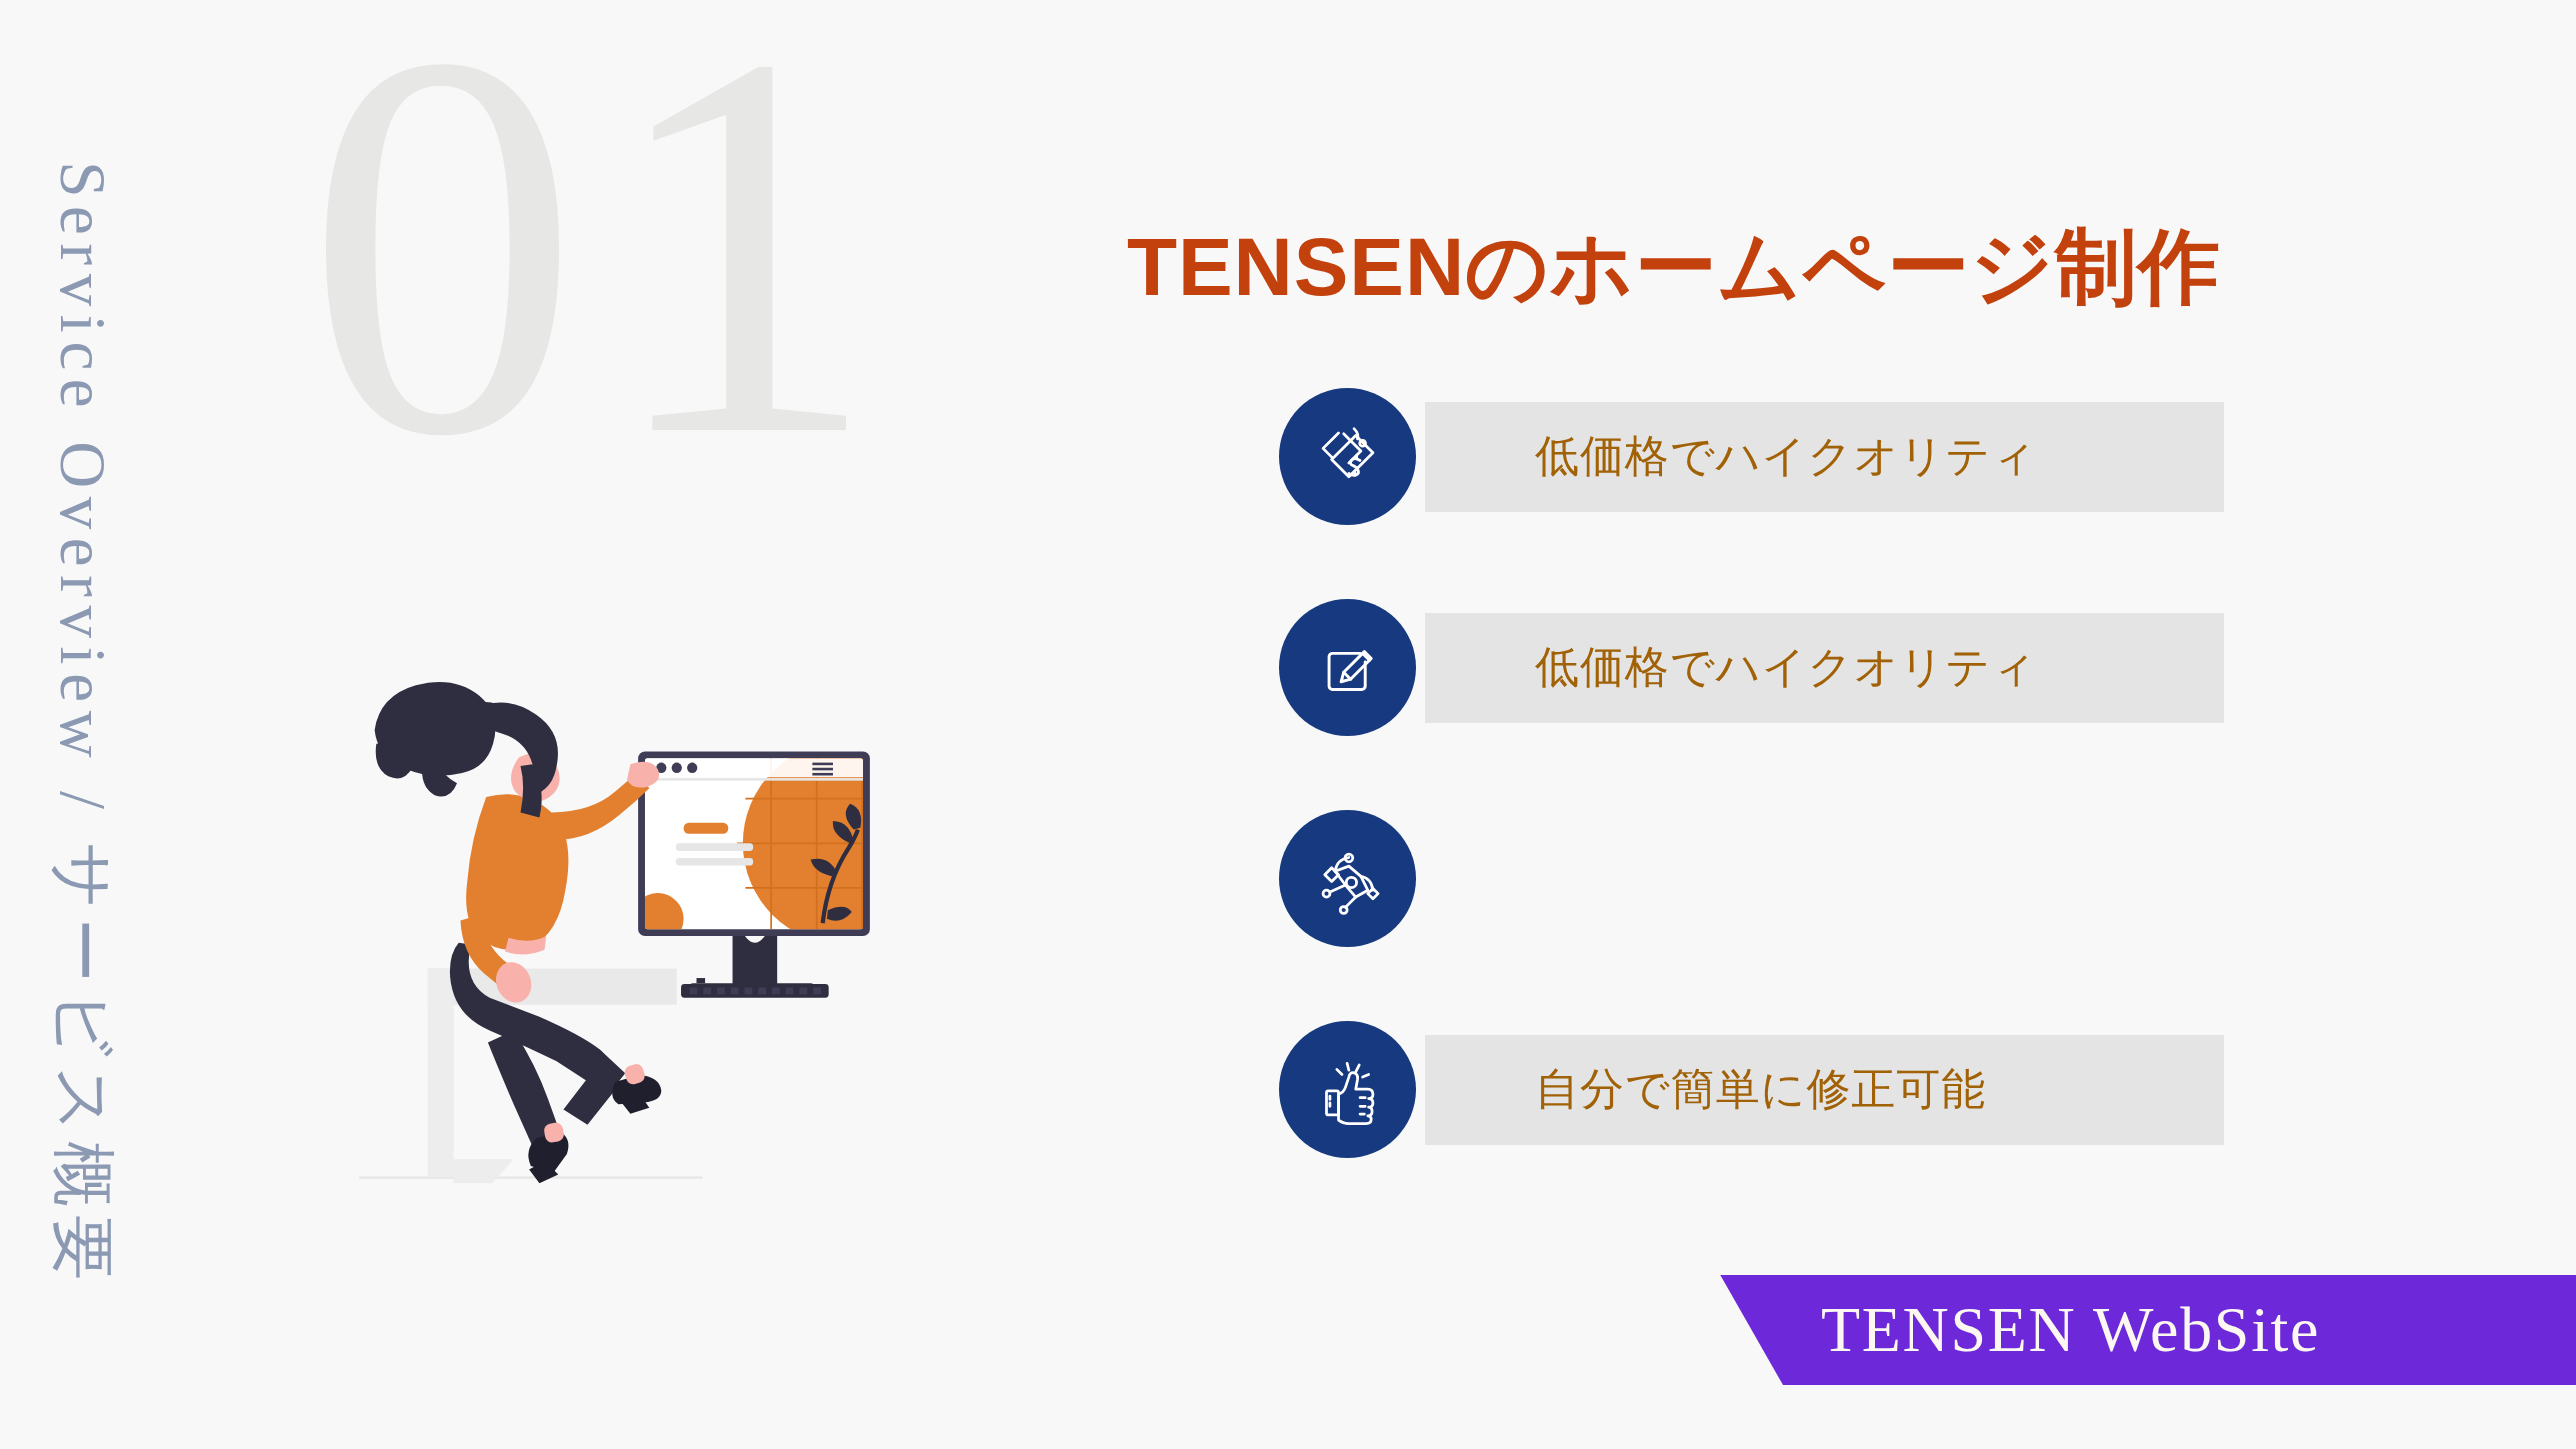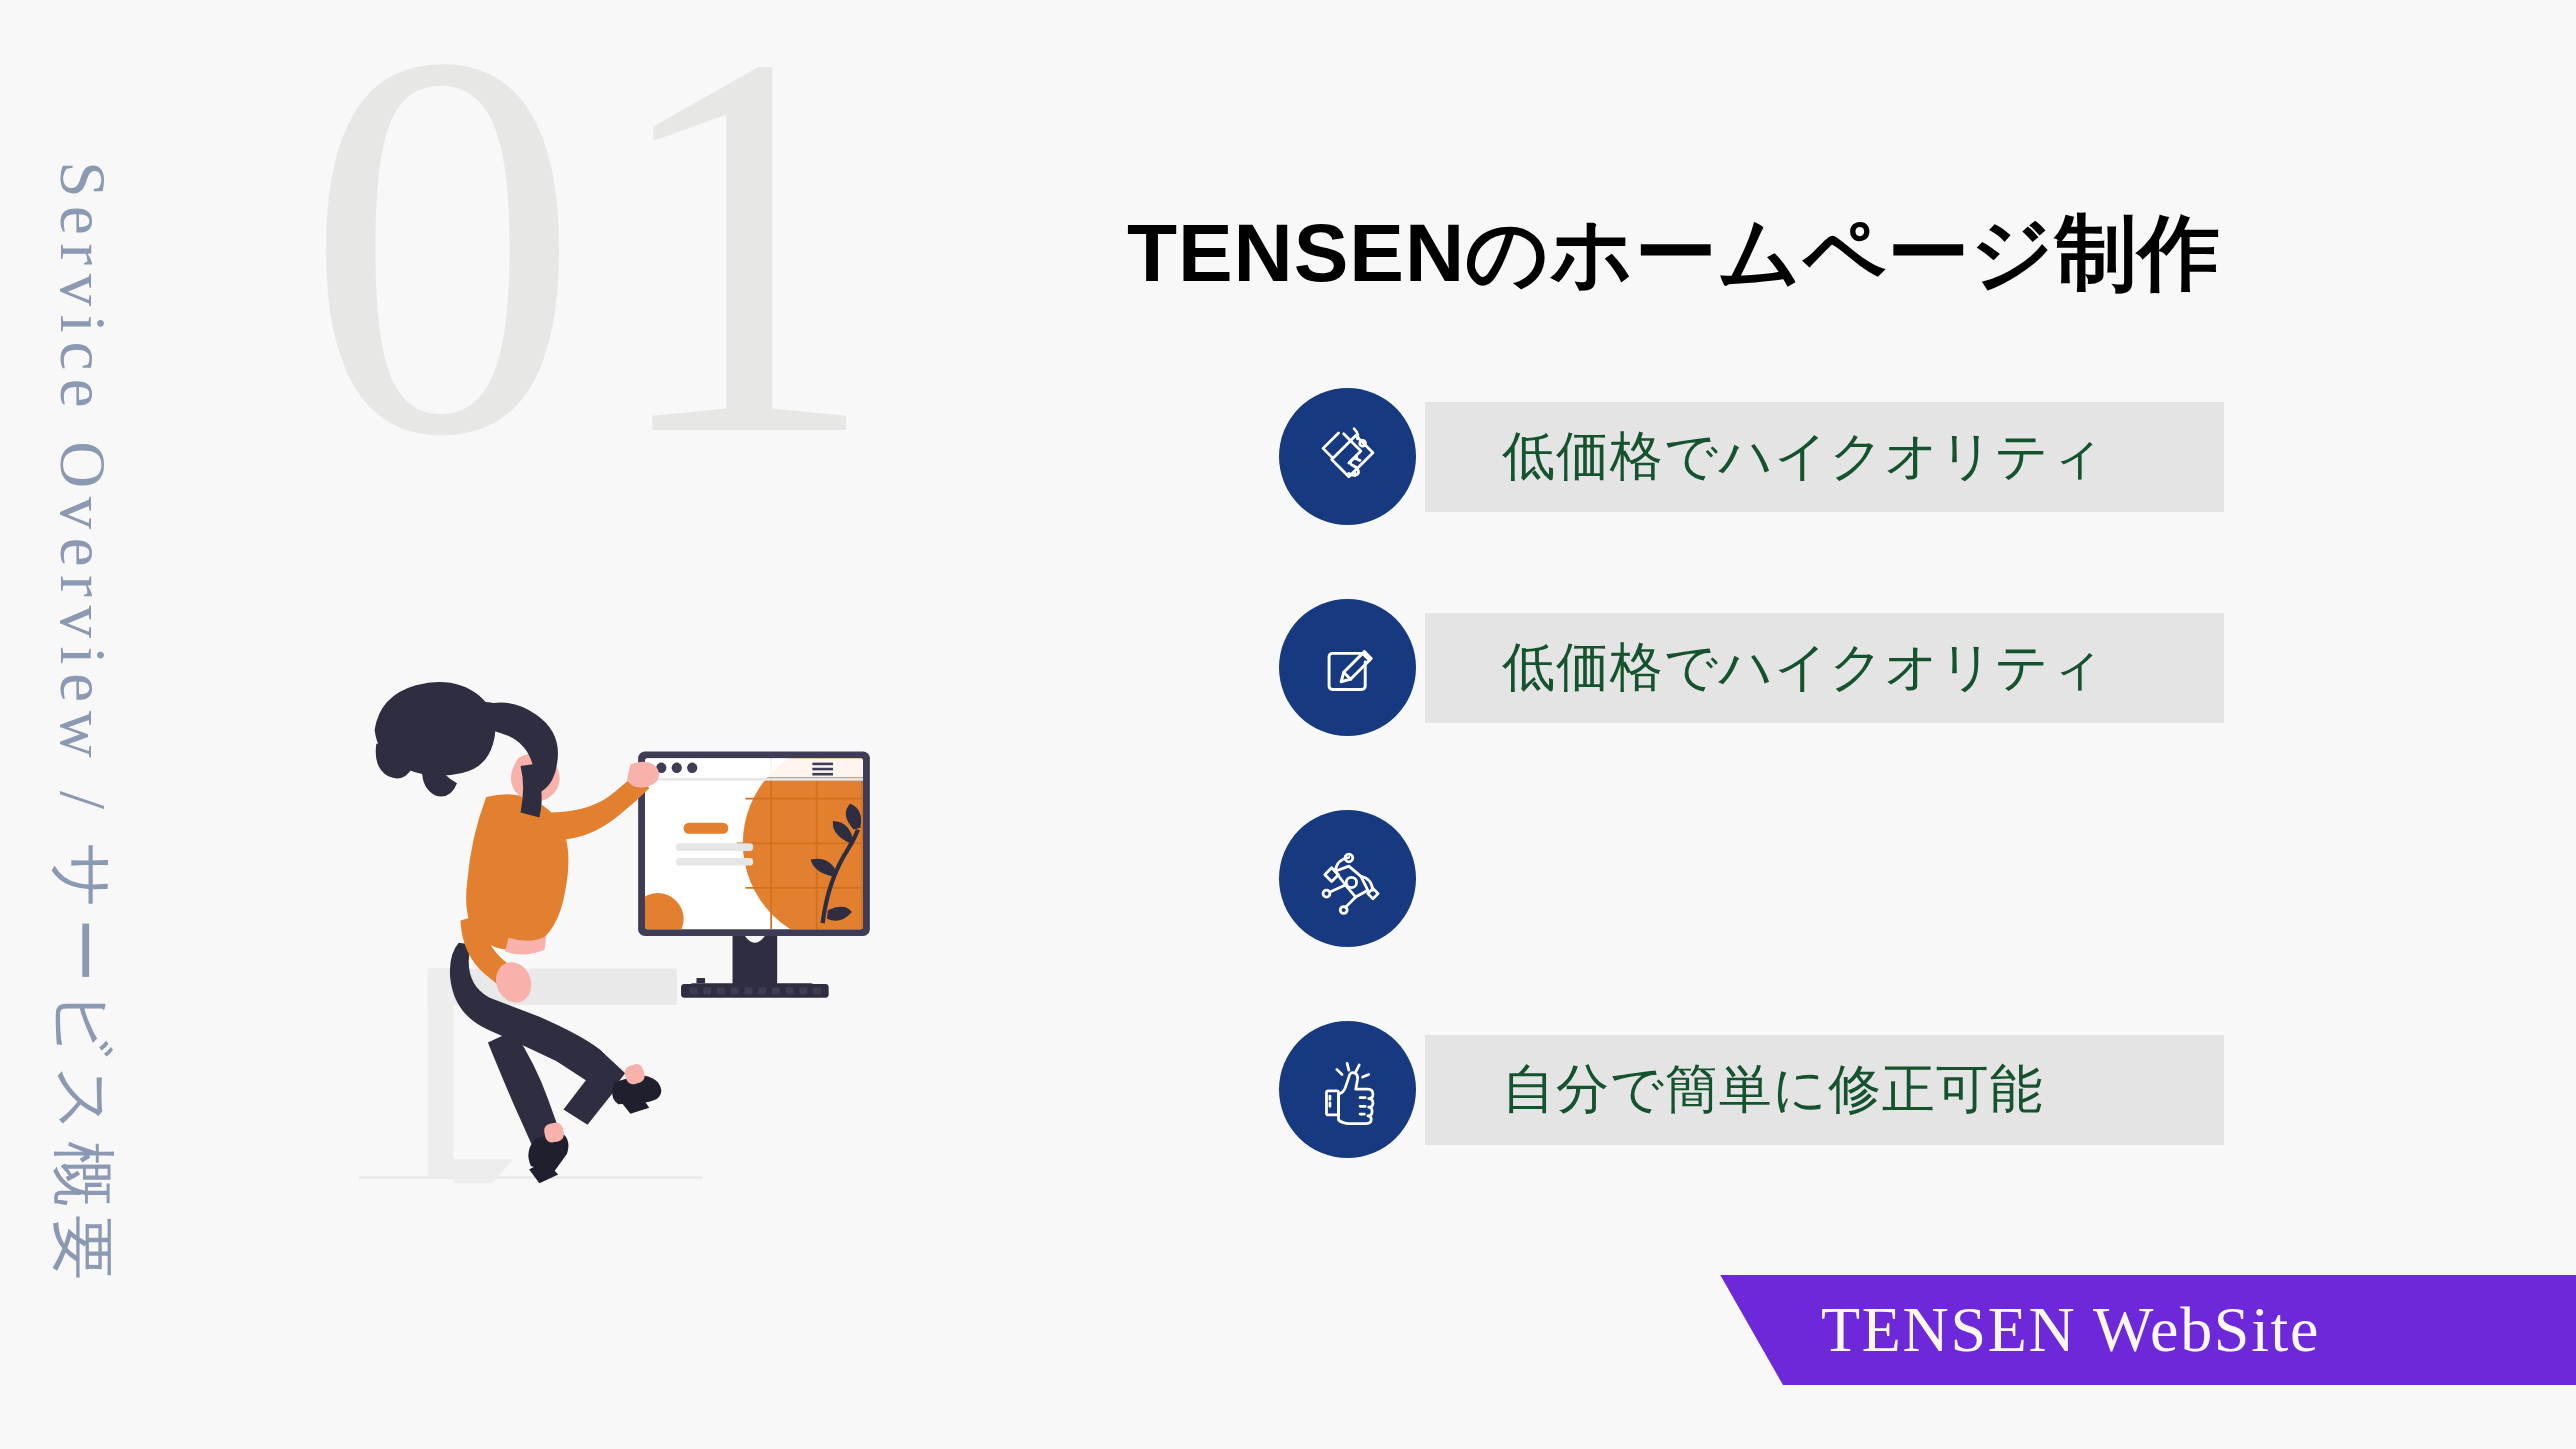--- a/index.html
+++ b/index.html
@@ -60,24 +60,24 @@
     left: 342px;
     top: 661px;
     width: 618px;
     height: 550px;
   }
 
   
   #title {
     position: absolute;
     left: 1127px;
-    top: 153px;
+    top: 167px;
     font-size: 82px;
     font-weight: 700;
-    color: #000000;
+    color: #c2410c;
     letter-spacing: 0.9px;
     line-height: 1.1;
     white-space: nowrap;
   }
 
   
   #feature-list {
     position: absolute;
     left: 1279px;
     top: 388px;
@@ -93,24 +93,24 @@
     position: absolute;
     left: 146px;
     top: 13.7px;
     right: 0;
     height: 110px;
     background: #e4e4e4;
     display: flex;
     align-items: center;
   }
   .feature-label {
-    margin-left: 77px;
-    font-size: 53px;
+    margin-left: 110px;
+    font-size: 44px;
     font-weight: 500;
-    color: #14532d;
+    color: #a16207;
     letter-spacing: 0.9px;
     white-space: nowrap;
   }
   .feature-badge {
     position: absolute;
     left: 0px;
     top: 0px;
     width: 137px;
     height: 137px;
     border-radius: 50%;

